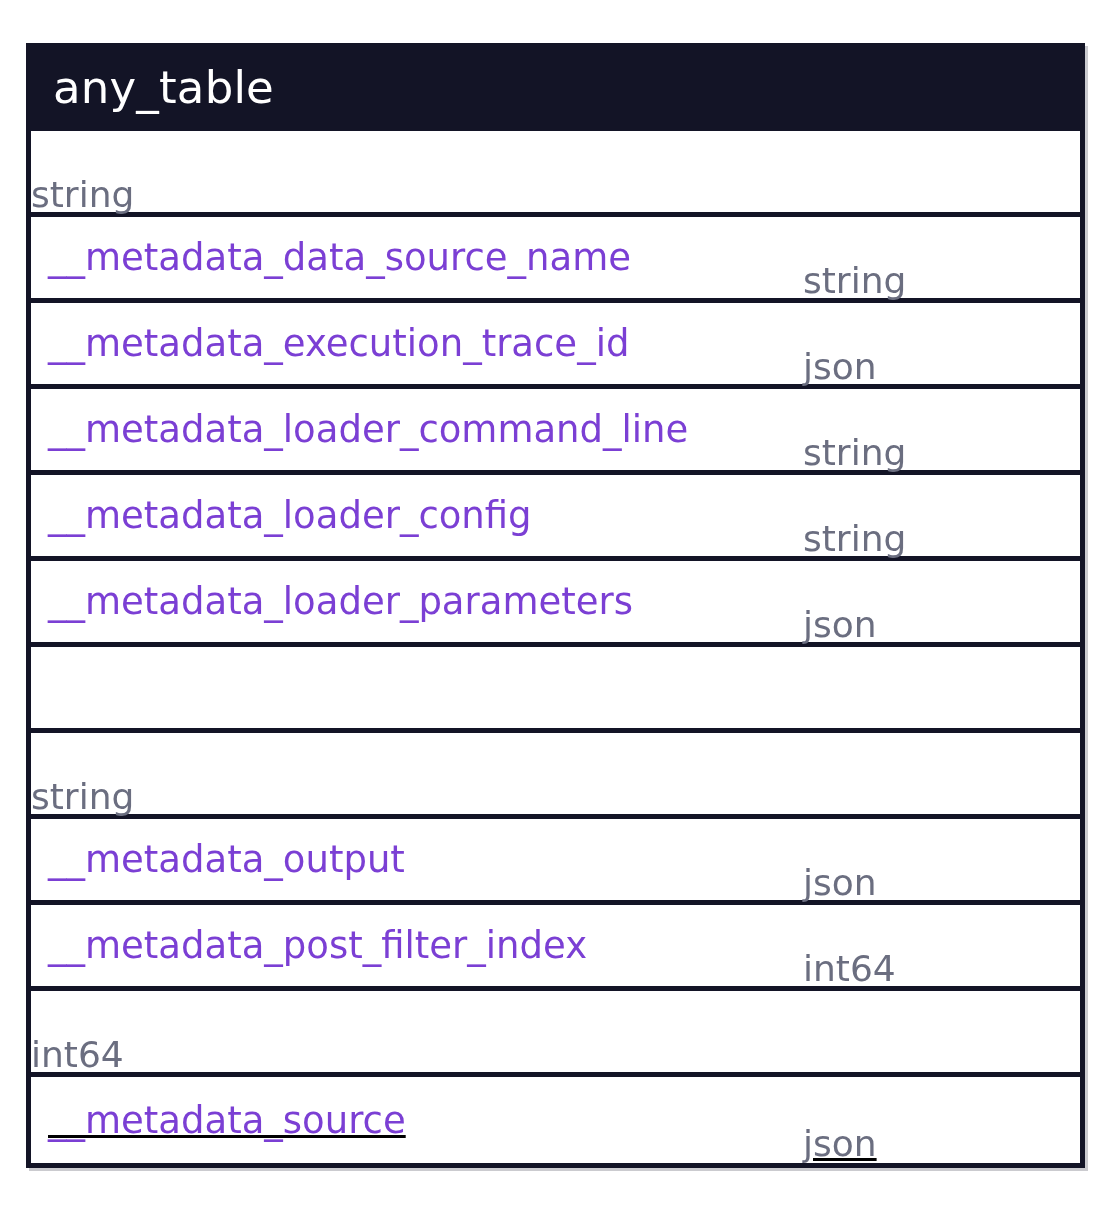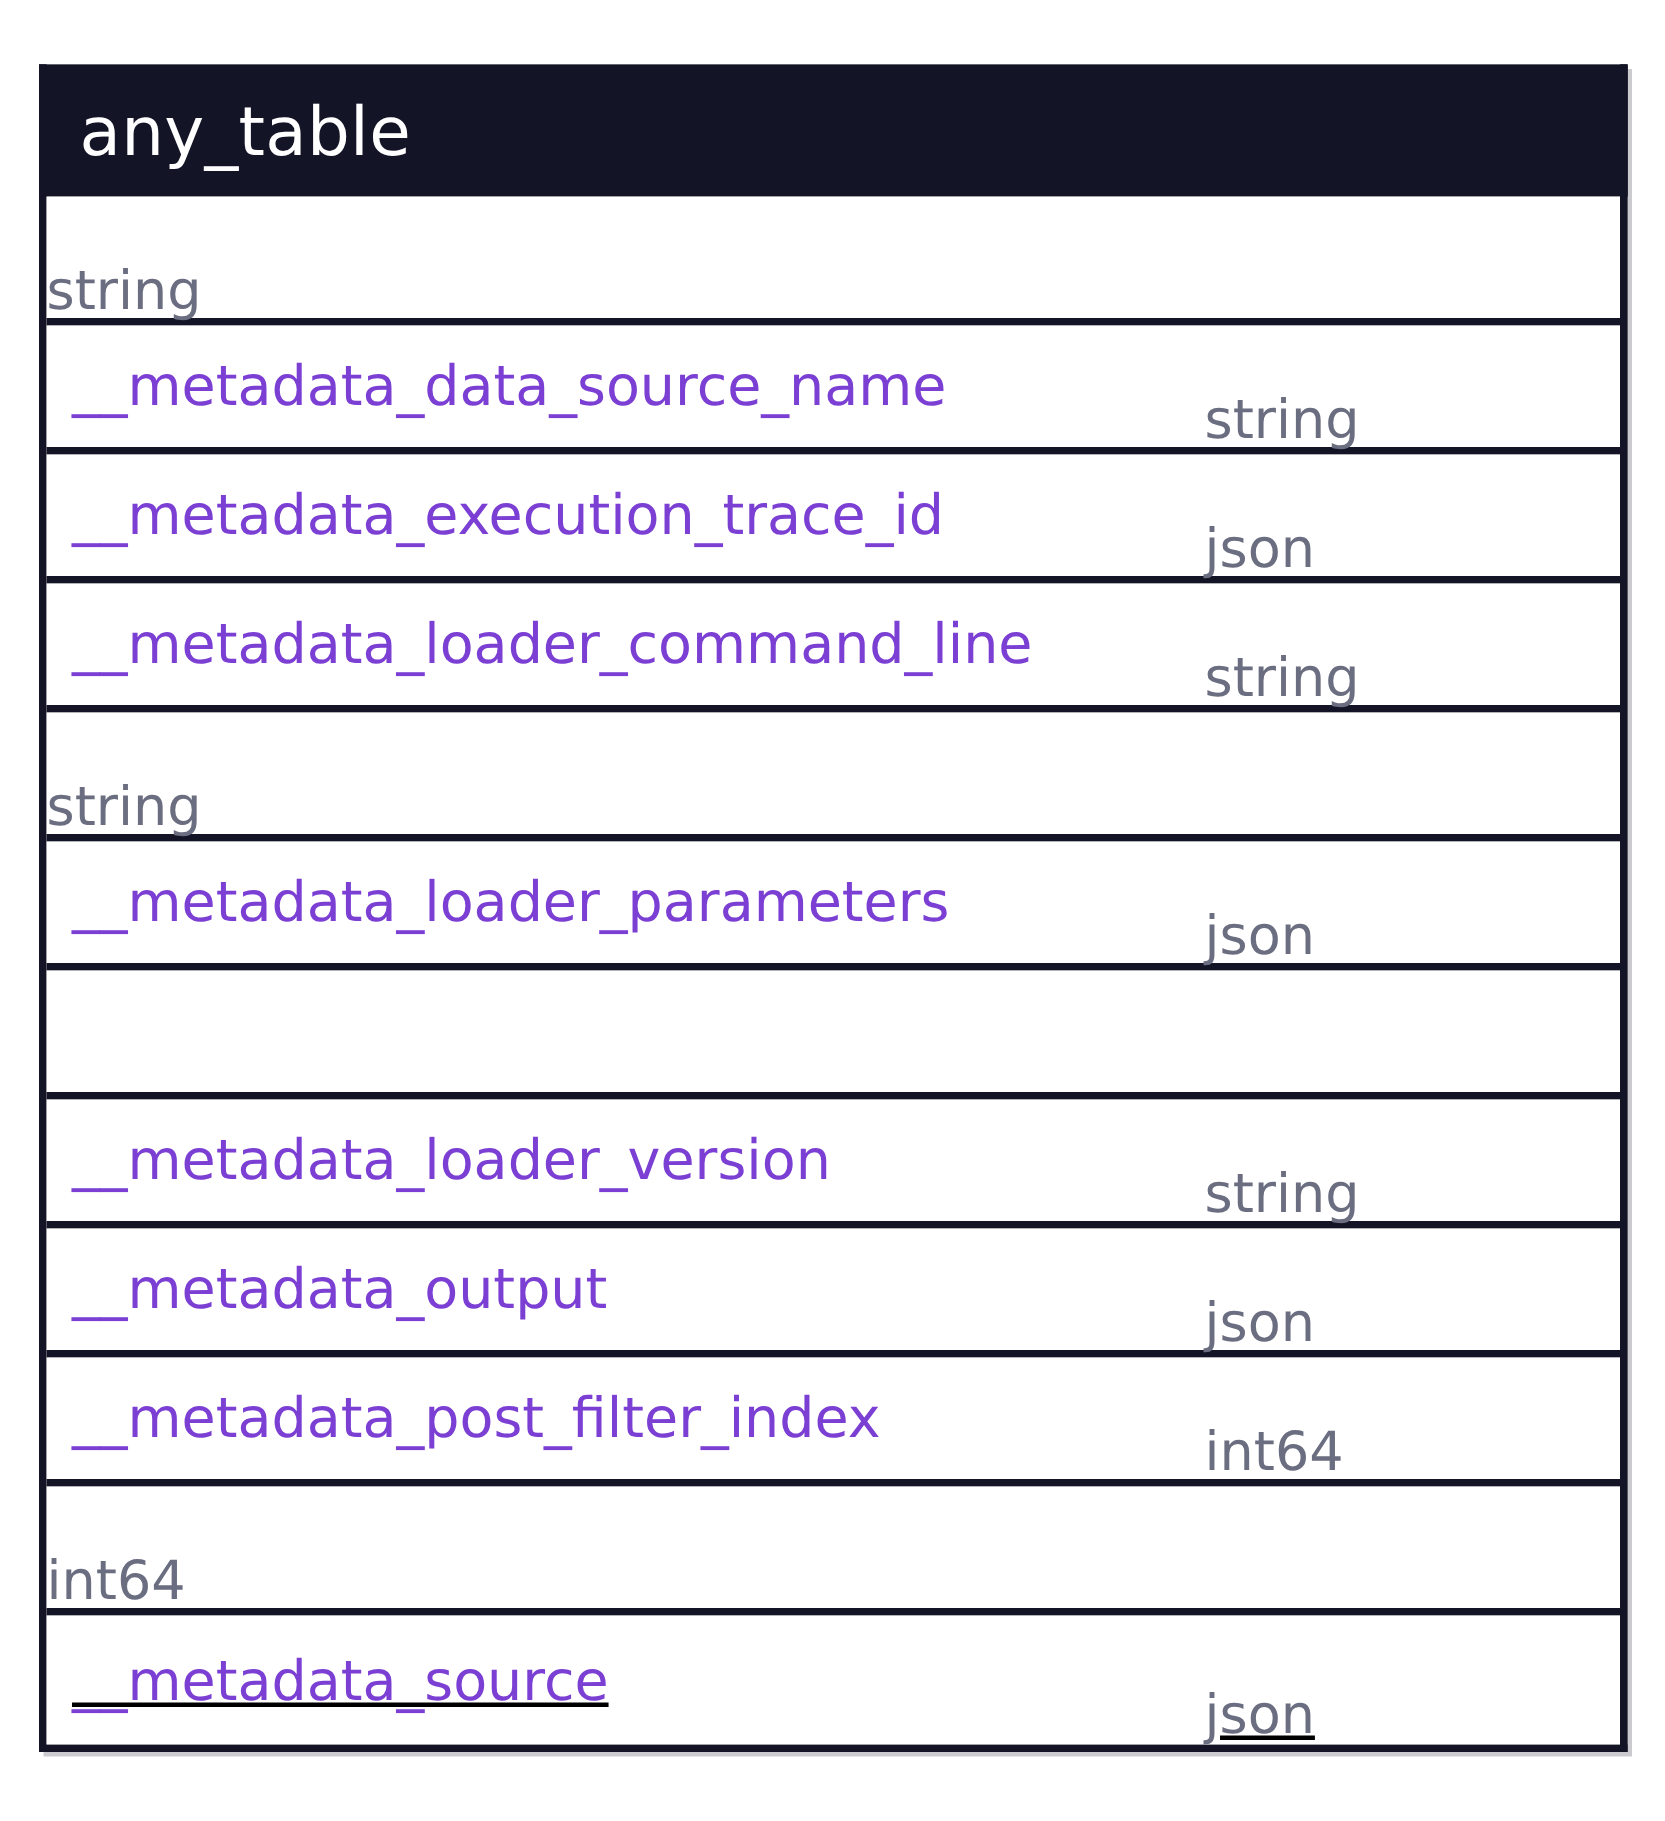--- a/index.html
+++ b/index.html
@@ -20,21 +20,21 @@
     height: 1214px;
     background: #ffffff;
   }
 
   .erd-table {
     position: absolute;
     left: 26px;
     top: 43px;
     width: 1059px;
     box-sizing: border-box;
-    background: #737373;
+    background: #a21caf;
     border: 5px solid #131426;
     border-top: none;
     box-shadow: 3px 3px 0 0 rgba(19, 20, 38, 0.22);
   }
 
   .erd-header {
     background: #131426;
     height: 88px;
     display: flex;
     align-items: center;
@@ -112,30 +112,30 @@
         </div>
         <div class="erd-row">
           <div class="col-name">__metadata_execution_trace_id</div>
           <div class="col-type">json</div>
         </div>
         <div class="erd-row">
           <div class="col-name">__metadata_loader_command_line</div>
           <div class="col-type">string</div>
         </div>
         <div class="erd-row">
+          <div class="col-name">__metadata_loader_config</div>
           <div class="col-type">string</div>
         </div>
         <div class="erd-row">
           <div class="col-name">__metadata_loader_parameters</div>
           <div class="col-type">json</div>
         </div>
         <div class="erd-row">
         </div>
         <div class="erd-row">
-          <div class="col-name">__metadata_loader_version</div>
           <div class="col-type">string</div>
         </div>
         <div class="erd-row">
           <div class="col-name">__metadata_output</div>
           <div class="col-type">json</div>
         </div>
         <div class="erd-row">
           <div class="col-name">__metadata_post_filter_index</div>
           <div class="col-type">int64</div>
         </div>

